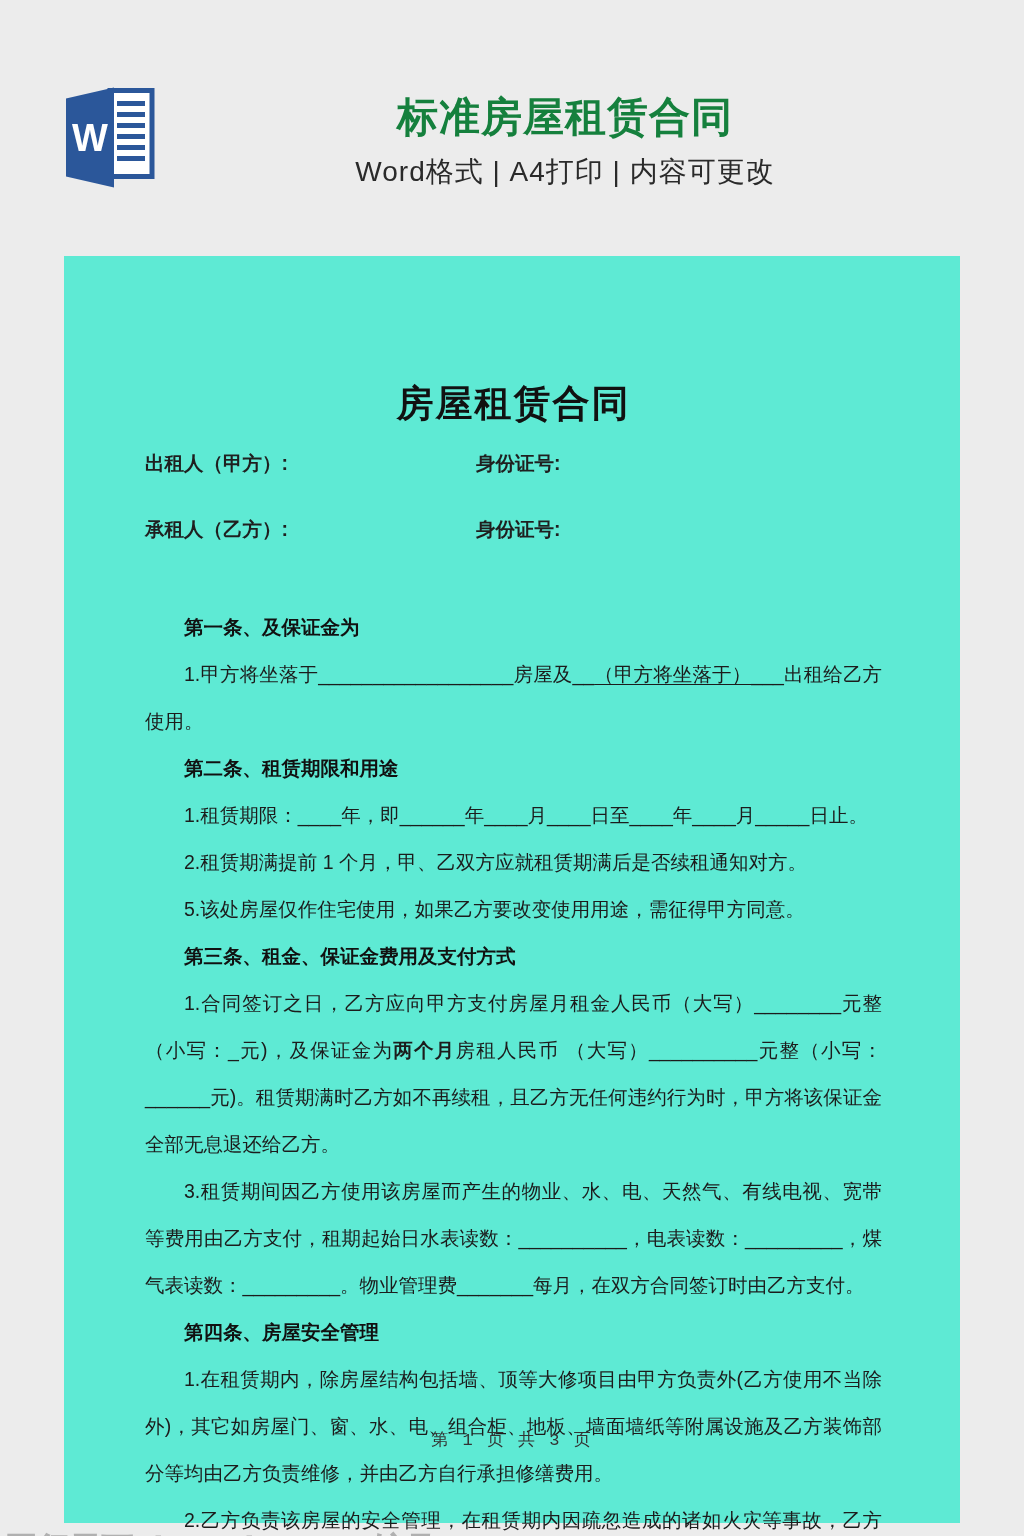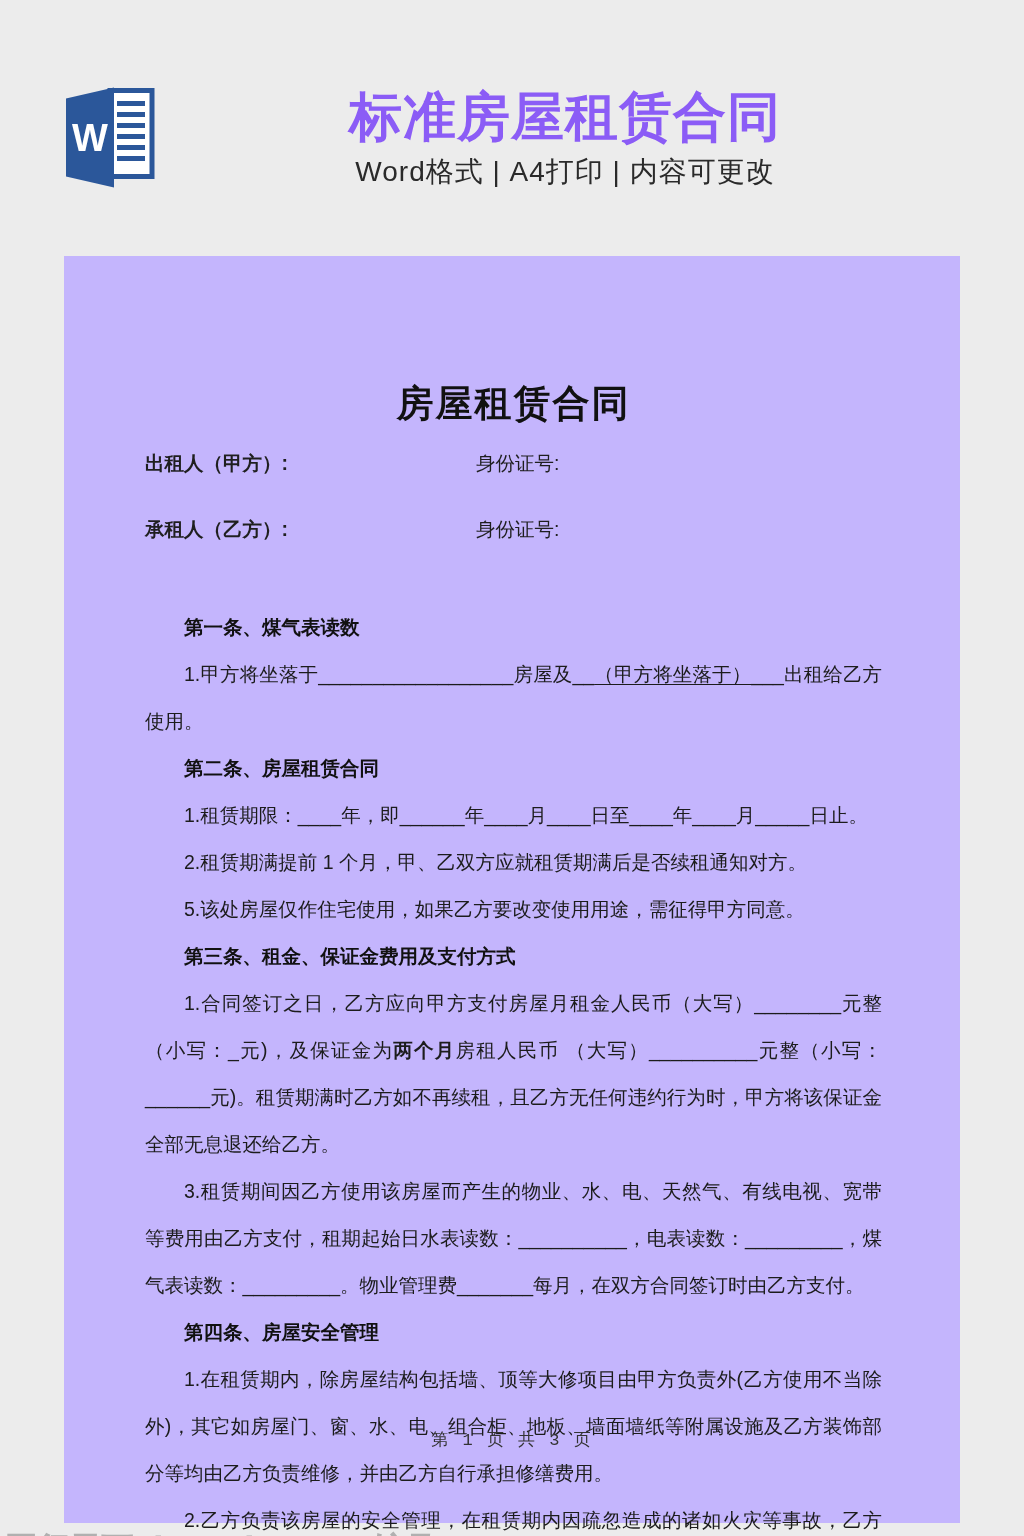--- a/index.html
+++ b/index.html
@@ -14,42 +14,42 @@
 
   
   .header { position:absolute; top:0; left:0; width:1024px; height:256px; }
   .word-icon { position:absolute; left:60px; top:80px; width:100px; height:115px; }
   .header-text {
     position:absolute; left:565px; top:92px;
     transform:translateX(-50%);
     text-align:center; white-space:nowrap;
   }
   .header-title {
-    font-size:53px; font-weight:bold; color:#8b5cf6; letter-spacing:1px;
+    font-size:41px; font-weight:bold; color:#15803d; letter-spacing:1px;
     line-height:50px;
   }
   .header-subtitle {
     font-size:28px; color:#2a2a2a; margin-top:11px; letter-spacing:1px;
   }
 
   
   .page {
     position:absolute; left:64px; top:256px;
     width:896px; height:1267px;
-    background:#c4b5fd;
+    background:#5eead4;
     padding:126px 78px 0 81px;
   }
   .doc-title {
     font-size:37px; font-weight:bold; text-align:center;
     line-height:44px; letter-spacing:2px; color:#111;
   }
   .party-section { margin-top:22px; }
   .party-row { position:relative; height:50px;margin-top:16px; }
   .party-label { position:absolute; left:0; top:2px; font-size:19.5px; font-weight:bold; }
-  .party-id-label { position:absolute; left:331px; top:2px; font-size:19.5px; font-weight:normal; }
+  .party-id-label { position:absolute; left:331px; top:2px; font-size:19.5px; font-weight:bold; }
 
   .doc-body { margin-top:40px; }
   .doc-body p {
     font-size:19.5px; line-height:47px;
     text-align:justify; text-indent:2em;
     color:#1c1c1c;
   }
   .doc-body p.heading { font-weight:bold; color:#111; }
   .u-underline { text-decoration:underline; text-underline-offset:3px; }
   .b { font-weight:bold; }
@@ -105,24 +105,24 @@
       <span class="party-label">出租人（甲方）:</span>
       <span class="party-id-label">身份证号:</span>
     </div>
     <div class="party-row">
       <span class="party-label">承租人（乙方）:</span>
       <span class="party-id-label">身份证号:</span>
     </div>
   </div>
 
   <div class="doc-body">
-    <p class="heading">第一条、煤气表读数</p>
+    <p class="heading">第一条、及保证金为</p>
     <p><span>1.甲方将坐落于</span><span>__________________</span><span>房屋及</span><span>__</span><span class="u-underline">（甲方将坐落于）</span><span>___</span><span>出租给乙方使用。</span></p>
 
-    <p class="heading">第二条、房屋租赁合同</p>
+    <p class="heading">第二条、租赁期限和用途</p>
     <p>1.租赁期限：____年，即______年____月____日至____年____月_____日止。</p>
     <p>2.租赁期满提前 1 个月，甲、乙双方应就租赁期满后是否续租通知对方。</p>
     <p>5.该处房屋仅作住宅使用，如果乙方要改变使用用途，需征得甲方同意。</p>
 
     <p class="heading">第三条、租金、保证金费用及支付方式</p>
     <p><span>1.合同签订之日，乙方应向甲方支付房屋月租金人民币（大写）________元整（小写：_元)，及保证金为</span><span class="b">两个月</span><span>房租人民币 （大写）__________元整（小写：______元)。租赁期满时乙方如不再续租，且乙方无任何违约行为时，甲方将该保证金全部无息退还给乙方。</span></p>
     <p>3.租赁期间因乙方使用该房屋而产生的物业、水、电、天然气、有线电视、宽带等费用由乙方支付，租期起始日水表读数：__________，电表读数：_________，煤气表读数：_________。物业管理费_______每月，在双方合同签订时由乙方支付。</p>
 
     <p class="heading">第四条、房屋安全管理</p>
     <p>1.在租赁期内，除房屋结构包括墙、顶等大修项目由甲方负责外(乙方使用不当除外)，其它如房屋门、窗、水、电、组合柜、地板、墙面墙纸等附属设施及乙方装饰部分等均由乙方负责维修，并由乙方自行承担修缮费用。</p>

